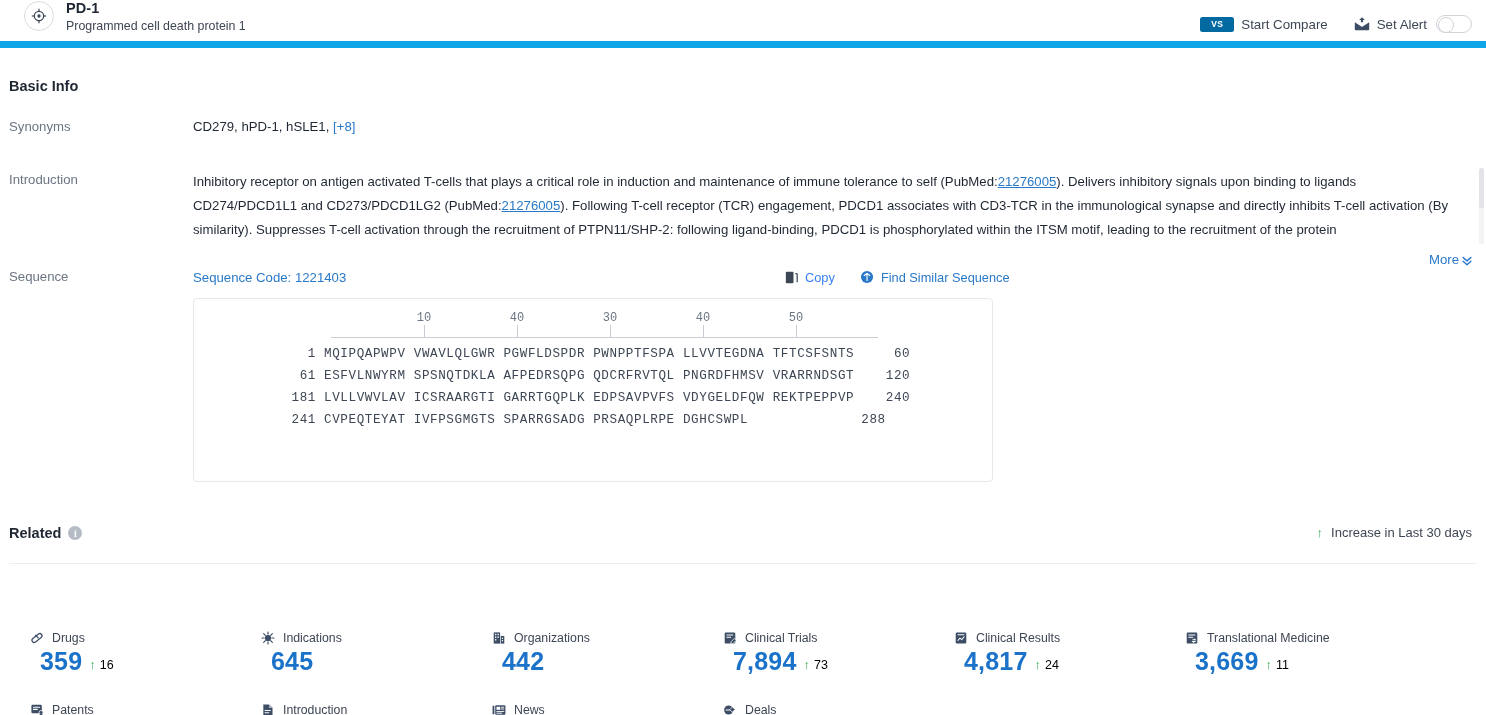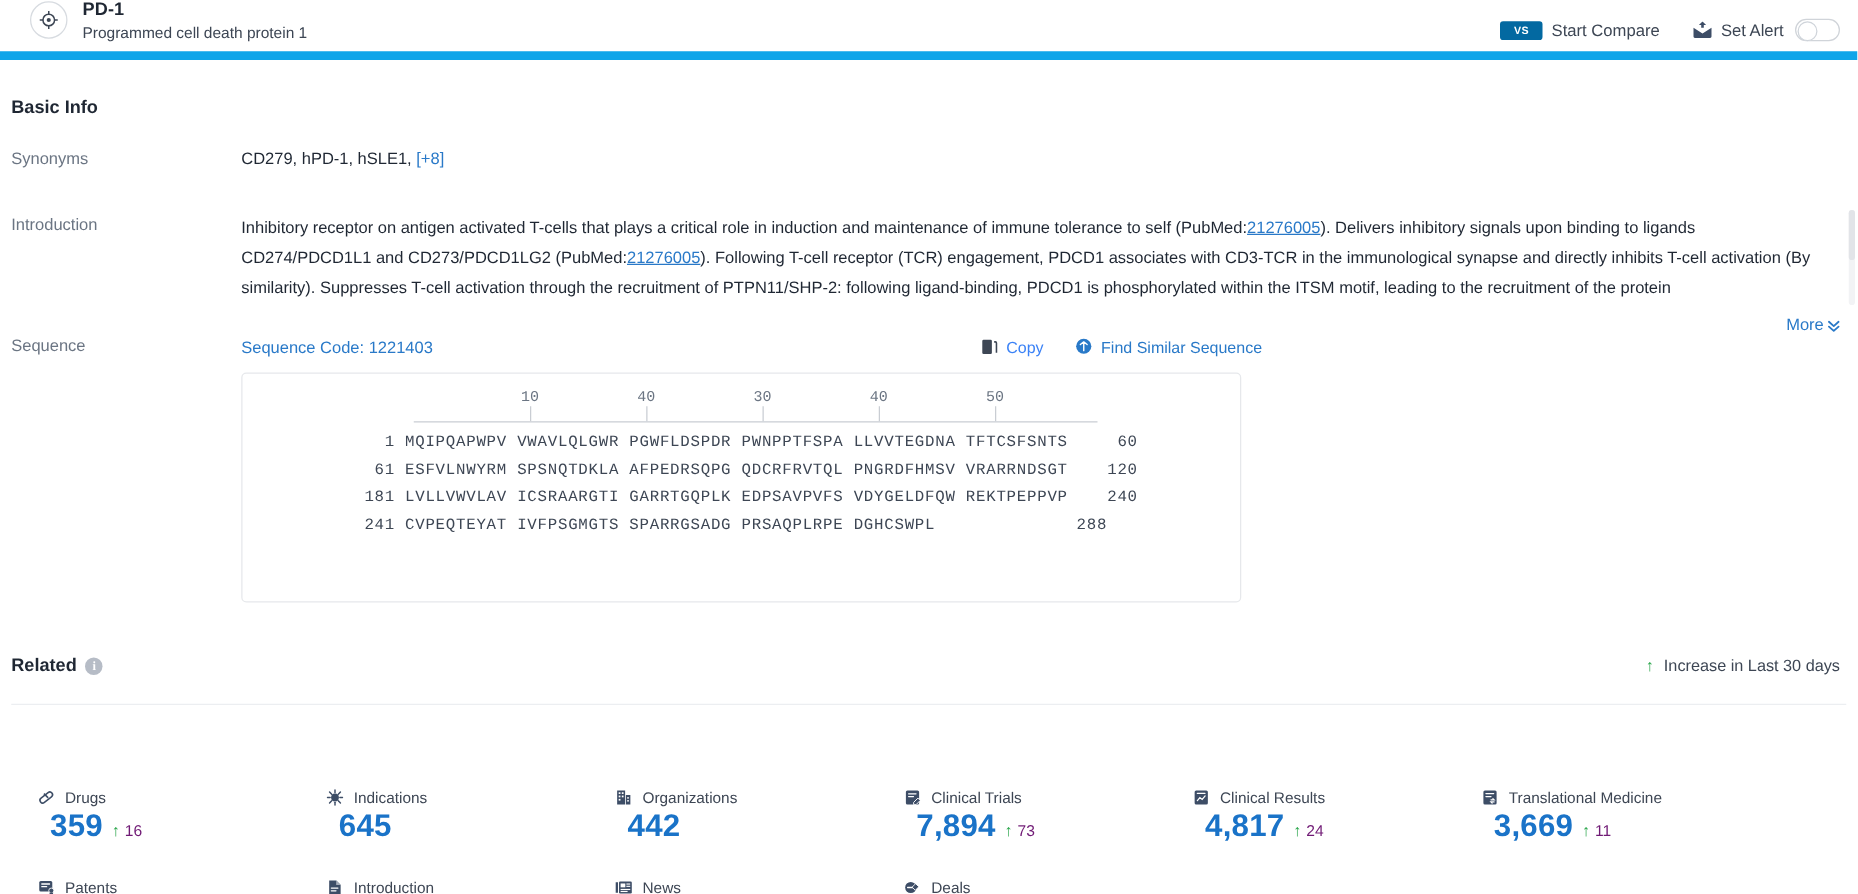--- a/index.html
+++ b/index.html
@@ -157,21 +157,21 @@
     padding-top: 24px;
   }
   .stat-cell { padding-left: 21px; }
   .stat-head { display: flex; align-items: center; gap: 8px; margin-top: 43px; }
   .stat-ico { width: 14px; height: 14px; color: #3d4d66; display: flex; align-items: center; justify-content: center; }
   .stat-name { font-size: 12.3px; color: #3d4654; }
   .stat-valrow { display: flex; align-items: flex-end; gap: 7px; margin-top: 2px; padding-left: 10px; }
   .stat-val { font-size: 25px; font-weight: bold; color: #1a73c8; letter-spacing: .2px; line-height: 1.18; }
   .delta { display: flex; align-items: center; gap: 4px; padding-bottom: 5px; }
   .delta-arrow { color: #2fa84f; font-size: 13px; line-height: 1; }
-  .delta-num { font-size: 12.5px; color: #701a75; }
+  .delta-num { font-size: 12.5px; color: #000000; }
 </style>
 </head>
 <body>
 
 <div class="topbar">
   <div class="brand">
     <span class="brand-icon">
       <svg width="18" height="18" viewBox="0 0 24 24" fill="none" stroke="currentColor" stroke-width="1.6">
         <circle cx="12" cy="12" r="6.2"></circle>
           <circle cx="12" cy="12" r="2.2" fill="currentColor" stroke="none"></circle>

